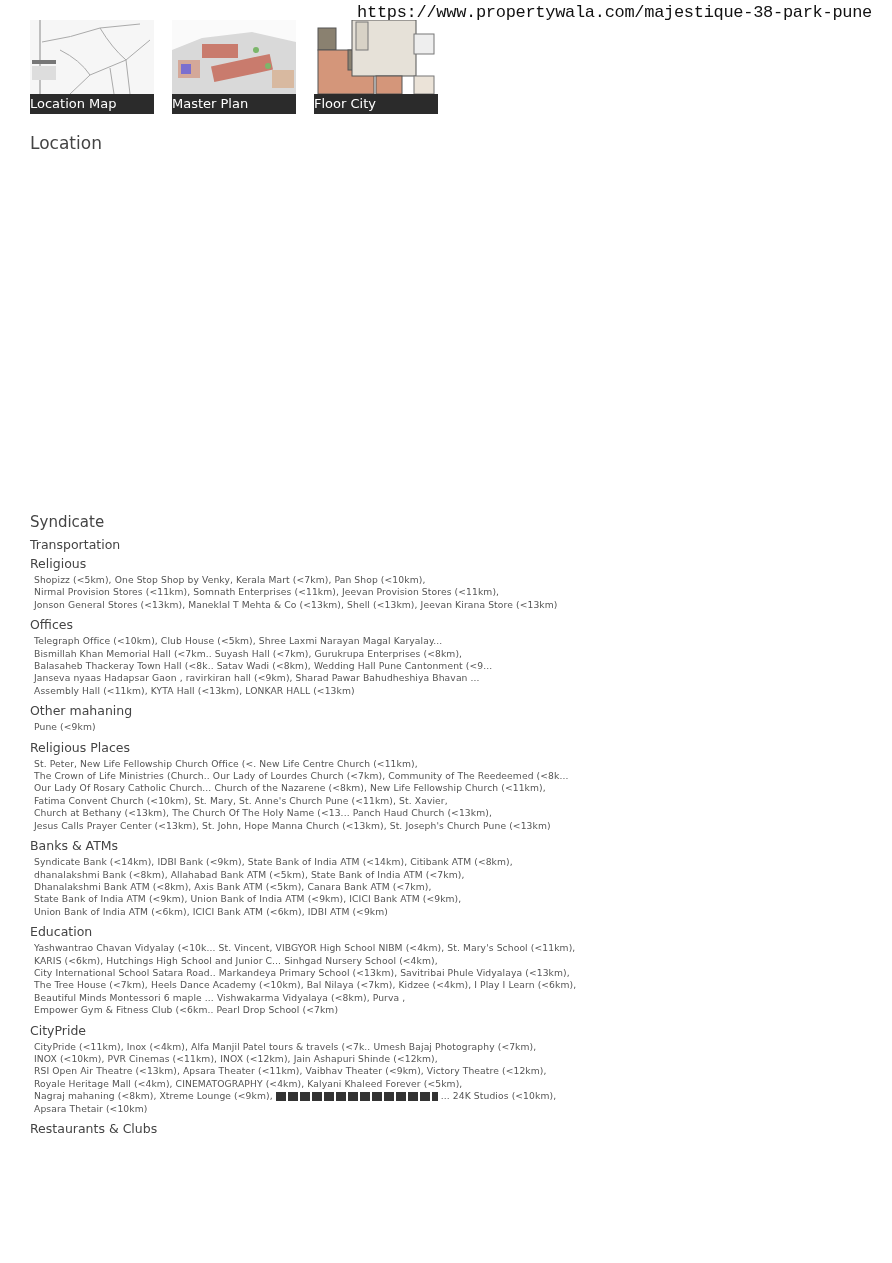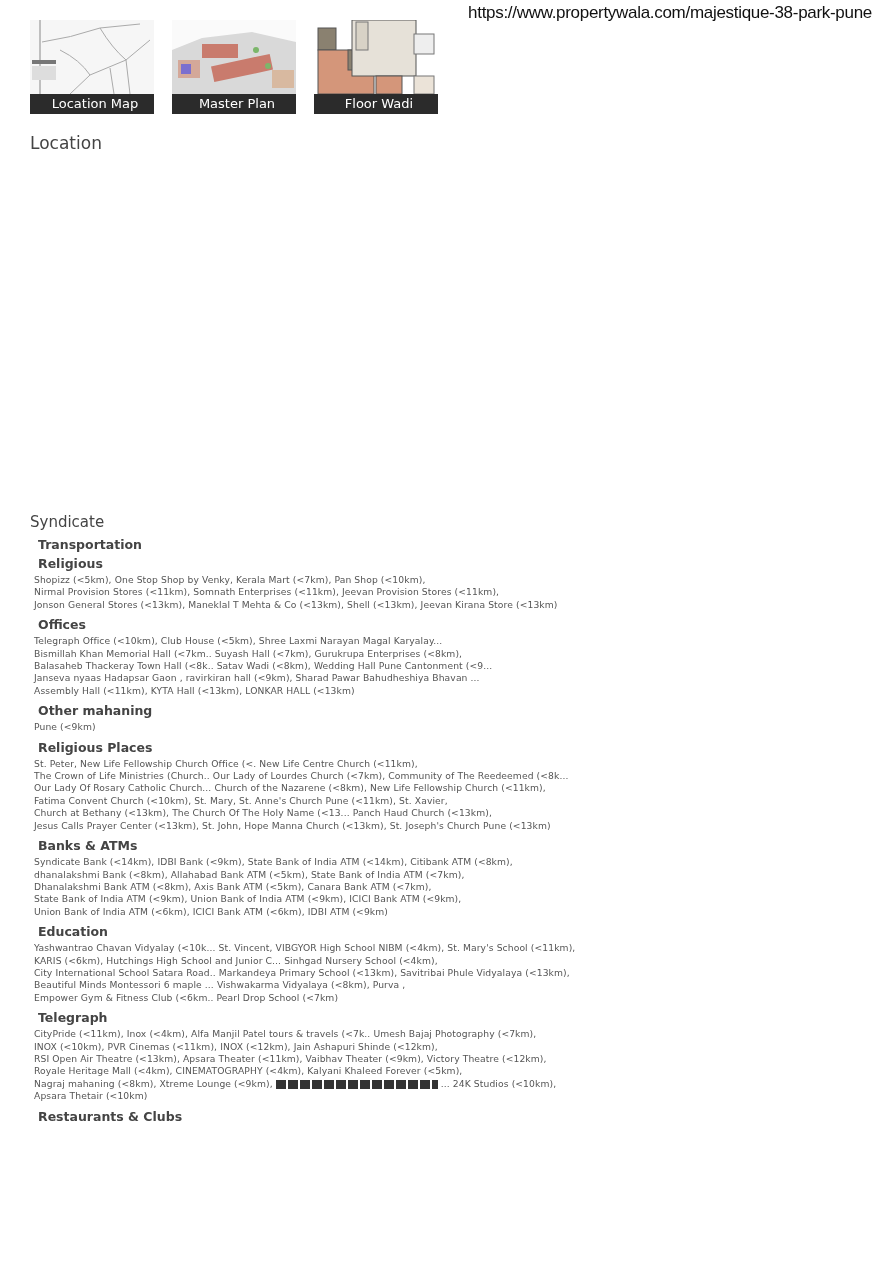--- a/index.html
+++ b/index.html
@@ -1,27 +1,27 @@
 <!DOCTYPE html>
 <html><head>
 <meta charset="utf-8">
 <style>
   html, body { margin:0; padding:0; background:#ffffff; }
   body { width:892px; height:1263px; position:relative; overflow:hidden; font-family:"DejaVu Sans", sans-serif; color:#333; }
-  .url { position:absolute; top:3px; right:20px; font-family:Liberation Sans, sans-serif; font-size:17px; color:#111; letter-spacing:-0.3px; }
+  .url { position:absolute; top:3px; right:20px; font-family:Liberation Mono, monospace; font-size:17px; color:#111; letter-spacing:-0.3px; }
   .thumbs { position:absolute; top:20px; left:30px; display:flex; gap:18px; }
   .thumb { width:124px; height:94px; position:relative; background:#fafafa; overflow:hidden; cursor:pointer; }
   .thumb svg { position:absolute; left:0; top:0; }
-  .thumb .lbl { position:absolute; left:0; bottom:0; width:130px; height:20px; background:#2b2b2b; color:#fff; font-size:13px; line-height:20px; text-align:center; font-family:"DejaVu Sans", sans-serif; }
+  .thumb .lbl { position:absolute; left:0; bottom:0; width:130px; height:20px; background:#2b2b2b; color:#fff; font-size:13px; line-height:20px; text-align:left; font-family:"DejaVu Sans", sans-serif; }
   h2.loc { position:absolute; top:133px; left:30px; margin:0; font-weight:normal; font-size:17px; color:#444;text-align:center; }
   .map-area { position:absolute; top:160px; left:30px; width:830px; height:340px; }
   .landmarks { position:absolute; top:513px; left:30px; width:600px; }
   .landmarks h2 { margin:0 0 6px 0; font-weight:normal; font-size:15px; color:#444; }
   .cat { margin-bottom:4px; }
-  .cat h3 { margin:0 0 3px 8px; font-weight:bold; font-size:12.5px; color:#444; }
+  .cat h3 { margin:0 0 3px 0; font-weight:normal; font-size:12.5px; color:#444; }
   .cat .lines { padding-left:4px; margin-bottom:6px; }
   .cat .line { font-size:9.2px; line-height:12.4px; color:#555; white-space:nowrap; letter-spacing:0.1px; }
   .redact { display:inline-block; width:162px; height:9px; vertical-align:middle; background:repeating-linear-gradient(90deg,#333 0 10px,#fff 10px 12px); }
 </style>
 </head>
 <body>
 
 <div class="url">https://www.propertywala.com/majestique-38-park-pune</div>
 
 <div class="thumbs">
@@ -54,21 +54,21 @@
       <rect width="124" height="74" fill="#fff"></rect>
       <rect x="4" y="8" width="18" height="22" fill="#8a8170" stroke="#555"></rect>
       <rect x="4" y="30" width="56" height="44" fill="#d4967a" stroke="#555"></rect>
       <rect x="34" y="30" width="14" height="20" fill="#8a8170" stroke="#555"></rect>
       <rect x="38" y="0" width="64" height="56" fill="#e6e1d8" stroke="#555"></rect>
       <rect x="42" y="2" width="12" height="28" fill="#d8d2c6" stroke="#777"></rect>
       <rect x="62" y="56" width="26" height="18" fill="#d4967a" stroke="#555"></rect>
       <rect x="100" y="14" width="20" height="20" fill="#eee" stroke="#777"></rect>
       <rect x="100" y="56" width="20" height="18" fill="#ebe3d8" stroke="#777"></rect>
     </svg>
-    <div class="lbl">Floor Wadi</div>
+    <div class="lbl">Floor City</div>
   </div>
 </div>
 
 <h2 class="loc">Location</h2>
 <div class="map-area"></div>
 
 <div class="landmarks">
   <h2>Syndicate</h2>
 
   <div class="cat">
@@ -124,27 +124,28 @@
       <div class="line">Union Bank of India ATM (&lt;6km),  ICICI Bank ATM (&lt;6km),  IDBI ATM (&lt;9km)</div>
     </div>
   </div>
 
   <div class="cat">
     <h3>Education</h3>
     <div class="lines">
       <div class="line">Yashwantrao Chavan Vidyalay (&lt;10k...  St. Vincent,  VIBGYOR High School NIBM (&lt;4km),  St. Mary's School (&lt;11km),</div>
       <div class="line">KARIS (&lt;6km),  Hutchings High School and Junior C...  Sinhgad Nursery School (&lt;4km),</div>
       <div class="line">City International School Satara Road..  Markandeya Primary School (&lt;13km),  Savitribai Phule Vidyalaya (&lt;13km),</div>
+      <div class="line">The Tree House (&lt;7km),  Heels Dance Academy (&lt;10km),  Bal Nilaya (&lt;7km),  Kidzee (&lt;4km),  I Play I Learn (&lt;6km),</div>
       <div class="line">Beautiful Minds Montessori 6 maple ...  Vishwakarma Vidyalaya (&lt;8km),  Purva ,</div>
       <div class="line">Empower Gym &amp; Fitness Club (&lt;6km..  Pearl Drop School (&lt;7km)</div>
     </div>
   </div>
 
   <div class="cat">
-    <h3>Telegraph</h3>
+    <h3>CityPride</h3>
     <div class="lines">
       <div class="line">CityPride (&lt;11km),  Inox (&lt;4km),  Alfa Manjil Patel tours &amp; travels (&lt;7k..  Umesh Bajaj Photography (&lt;7km),</div>
       <div class="line">INOX (&lt;10km),  PVR Cinemas (&lt;11km),  INOX (&lt;12km),  Jain Ashapuri Shinde (&lt;12km),</div>
       <div class="line">RSI Open Air Theatre (&lt;13km),  Apsara Theater (&lt;11km),  Vaibhav Theater (&lt;9km),  Victory Theatre (&lt;12km),</div>
       <div class="line">Royale Heritage Mall (&lt;4km),  CINEMATOGRAPHY (&lt;4km),  Kalyani Khaleed Forever (&lt;5km),</div>
       <div class="line"><span>Nagraj mahaning (&lt;8km),  Xtreme Lounge (&lt;9km),  </span><span class="redact"></span><span> ...  24K Studios (&lt;10km),</span></div>
       <div class="line">Apsara Thetair (&lt;10km)</div>
     </div>
   </div>
 

